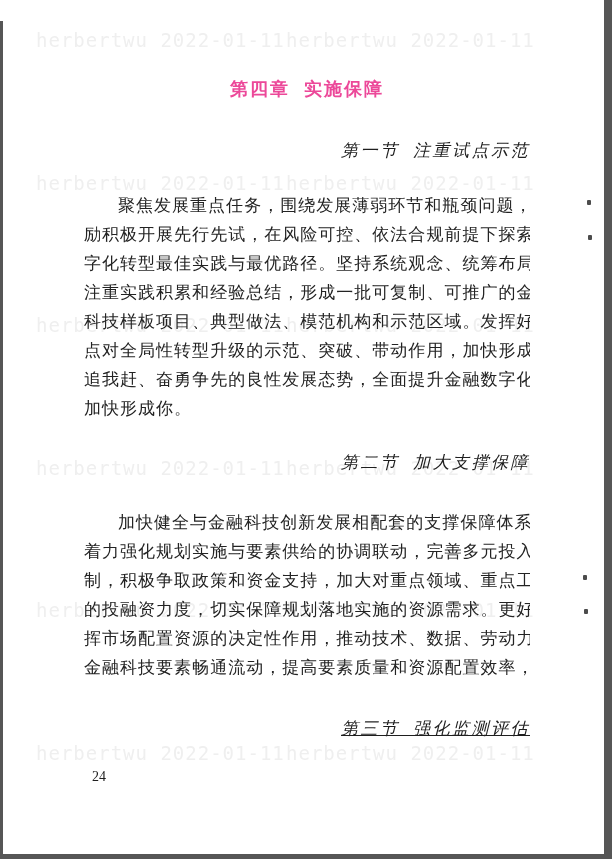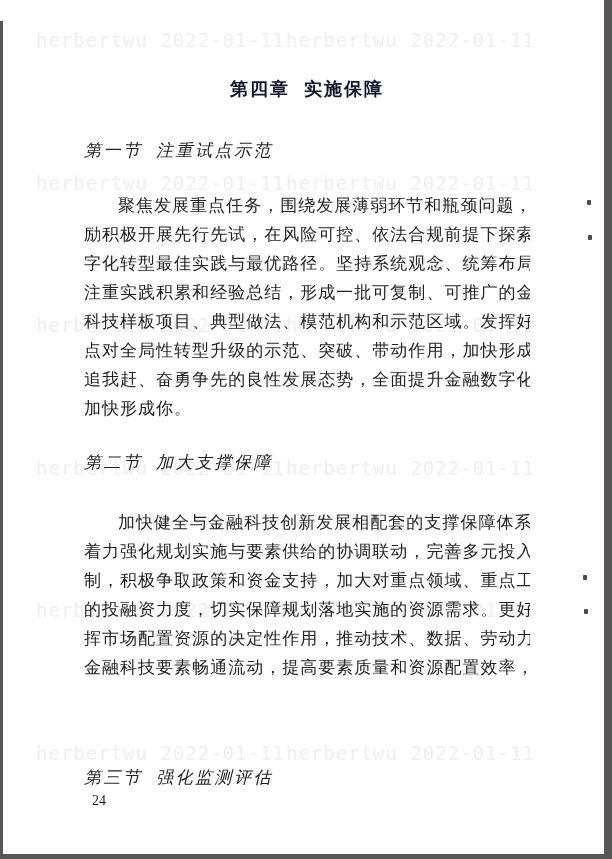--- a/index.html
+++ b/index.html
@@ -14,41 +14,41 @@
   
   .wm{
     position:absolute;white-space:nowrap;
     font-family:"DejaVu Sans Mono",monospace;font-size:19px;letter-spacing:1px;
     color:var(--watermark-color,#efefef);line-height:16px;user-select:none;
   }
   
   .chapter{
     position:absolute;top:78px;left:84px;width:446px;margin:0;
     text-align:center;font-family:"Liberation Sans","DejaVu Sans",sans-serif;
-    font-weight:700;font-size:18px;line-height:22px;color:#0f172a;letter-spacing:2px;
+    font-weight:700;font-size:18px;line-height:22px;color:#ec4899;letter-spacing:2px;
     white-space:pre;
   }
   .section{
     position:absolute;left:84px;width:446px;margin:0;
-    text-align:left;font-style:italic;font-weight:400;
+    text-align:right;font-style:italic;font-weight:400;
     font-size:17px;line-height:22px;color:#1e1e1e;letter-spacing:2.5px;white-space:pre;
   }
-  .s1{top:140px;} .s2{top:452px;} .s3{top:767px;}
+  .s1{top:140px;} .s2{top:452px;} .s3{top:718px;text-decoration:underline;}
   
   .para{position:absolute;left:84px;width:446px;color:var(--text-color,#222);}
   .p1{top:191px;} .p2{top:508px;}
   .bline{
     font-size:17px;line-height:29px;letter-spacing:0.06em;
     text-align:justify;text-align-last:justify;text-justify:inter-character;
     white-space:nowrap;overflow:hidden;
   }
   .bline.first{text-indent:2em;}
   .bline.last{text-align-last:left;}
   .page-number{
-    position:absolute;left:92px;top:792px;font-size:14px;line-height:18px;color:#1e1e1e;
+    position:absolute;left:92px;top:768px;font-size:14px;line-height:18px;color:#1e1e1e;
   }
   .speck{position:absolute;width:4px;height:5px;background:#4c4c4c;border-radius:1px;}
 </style>
 </head>
 <body>
 
 <div class="canvas">
 
   <div class="watermark-layer">
       <div class="wm" style="top: 32px; left: 36px;">herbertwu 2022-01-11</div>

